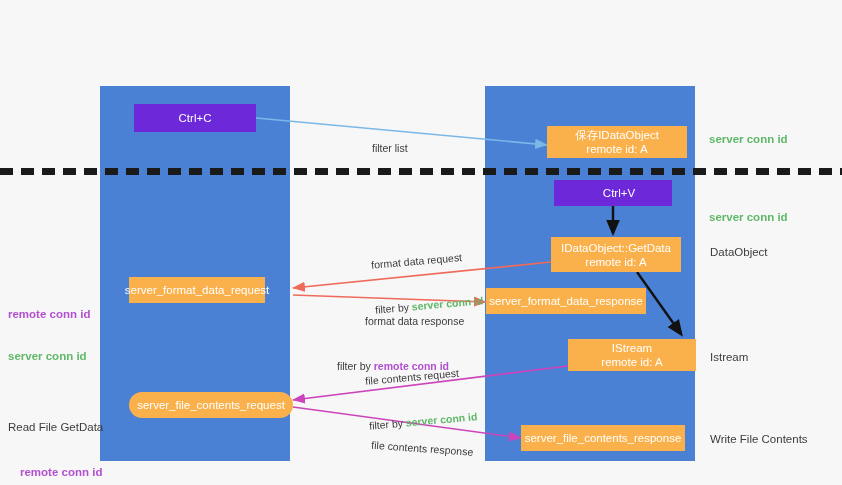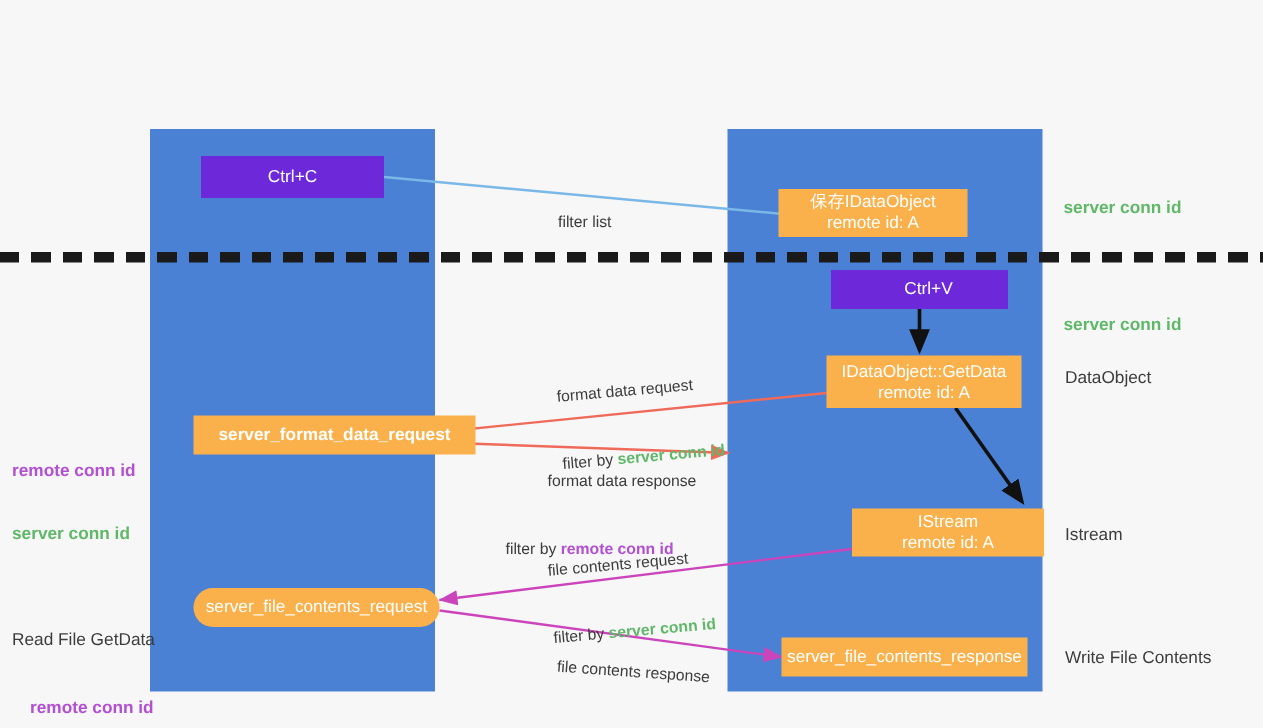--- a/index.html
+++ b/index.html
@@ -166,42 +166,45 @@
 
     <line x1="568" y1="366" x2="293" y2="400" stroke="#cc44bb" stroke-width="1.6" marker-end="url(#ah-magenta)"></line>
 
     <line x1="293" y1="407" x2="521" y2="438" stroke="#cc44bb" stroke-width="1.6" marker-end="url(#ah-magenta)"></line>
   </svg>
 
   <div class="node green" style="left:134px; top:104px; width:122px; height:28px;">
     <span>Ctrl+C</span>
   </div>
 
-  <div class="node orange" style="left:129px; top:277px; width:188px; height:26px;font-weight:bold;">
+  <div class="node orange" style="left:129px; top:277px; width:136px; height:26px;">
     <span>server_format_data_request</span>
   </div>
 
   <div class="node orange" style="left:129px; top:392px; width:164px; height:26px;border-radius:13px;">
     <span>server_file_contents_request</span>
   </div>
 
-  <div class="node orange" style="left:519px; top:126px; width:126px; height:32px;">
+  <div class="node orange" style="left:547px; top:126px; width:140px; height:32px;">
     <span>保存IDataObject</span>
     <span>remote id: A</span>
   </div>
 
   <div class="node green" style="left:554px; top:180px; width:118px; height:26px;padding-left:12px;">
     <span>Ctrl+V</span>
   </div>
 
   <div class="node orange" style="left:551px; top:237px; width:130px; height:35px;">
     <span>IDataObject::GetData</span>
     <span>remote id: A</span>
   </div>
 
+  <div class="node orange" style="left:486px; top:288px; width:160px; height:26px;">
+    <span>server_format_data_response</span>
+  </div>
 
   <div class="node orange" style="left:568px; top:339px; width:128px; height:32px;">
     <span>IStream</span>
     <span>remote id: A</span>
   </div>
 
   <div class="node orange" style="left:521px; top:425px; width:164px; height:26px;">
     <span>server_file_contents_response</span>
   </div>
 

